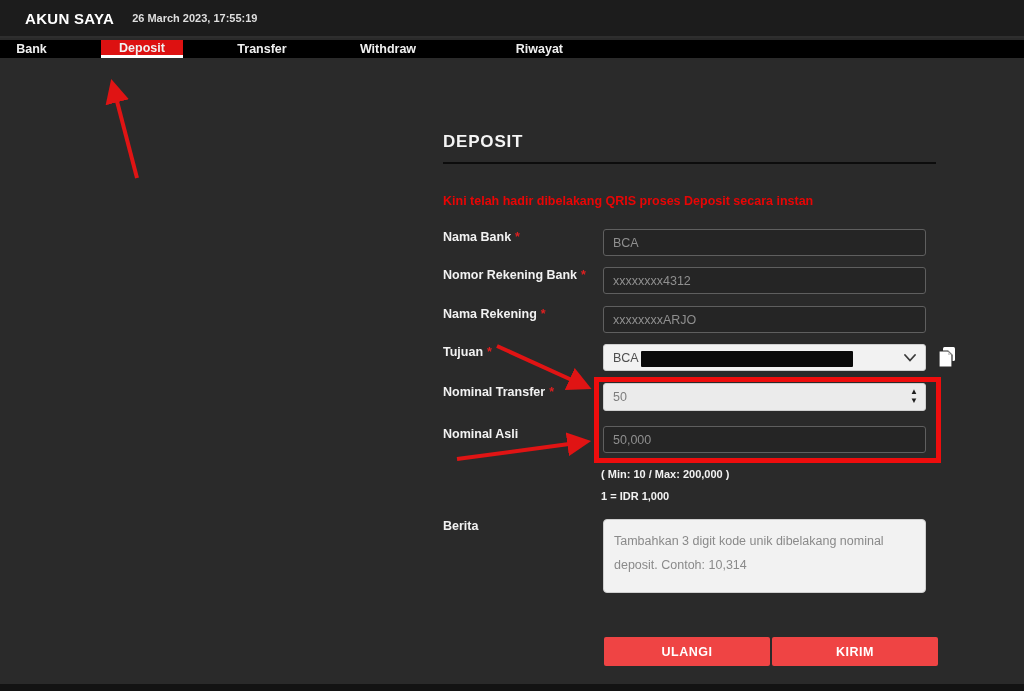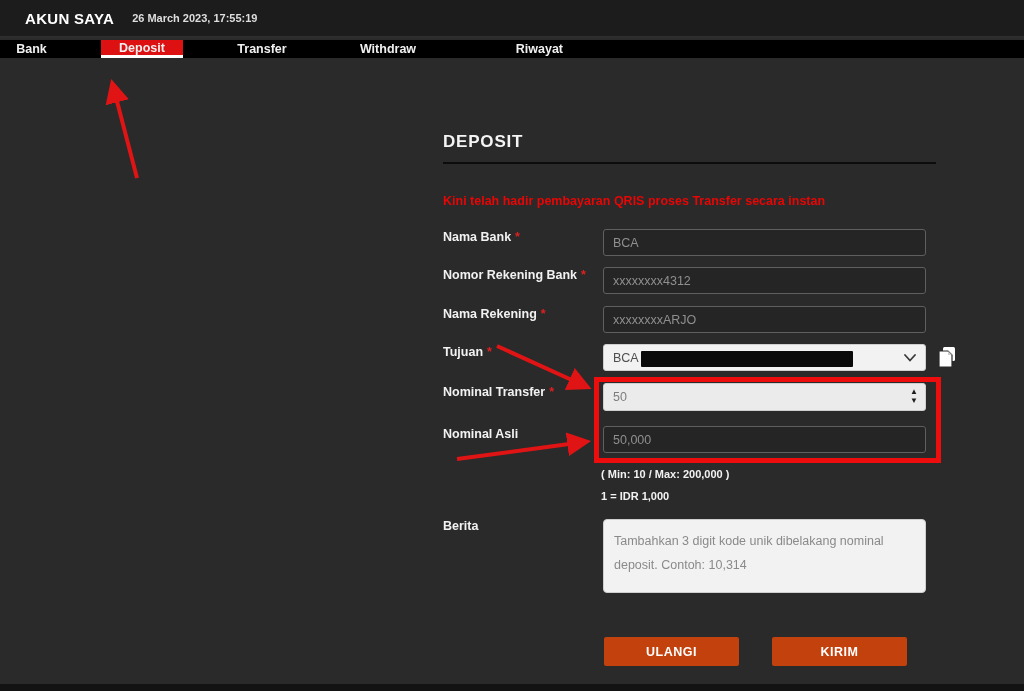--- a/index.html
+++ b/index.html
@@ -101,22 +101,22 @@
 
   .berita-area {
     position: absolute; left: 603px; top: 519px; width: 323px; height: 74px;
     background: #f2f2f2; border: 1px solid #cfcfcf; border-radius: 4px;
     color: #8a8a8a; font-size: 12.5px; padding: 9px 10px; line-height: 1.95;
     resize: none; outline: none; overflow: hidden;
     font-family: "Liberation Sans", "DejaVu Sans", sans-serif;
   }
 
   .btn {
-    position: absolute; top: 637px; width: 135px; height: 29px;
-    background: #c2410c; border: none; border-radius: 2px; cursor: pointer;
+    position: absolute; top: 637px; width: 166px; height: 29px;
+    background: #ef4444; border: none; border-radius: 2px; cursor: pointer;
     color: #ffffff; font-size: 12.5px; font-weight: bold; letter-spacing: .5px;
     font-family: "Liberation Sans", "DejaVu Sans", sans-serif;
   }
   .btn-ulangi { left: 604px; }
   .btn-kirim { left: 772px; }
 
   
   .annotation-box {
     position: absolute; left: 594px; top: 377px; width: 347px; height: 86px;
     border: 5px solid #ee0d0d; pointer-events: none; z-index: 6;
@@ -151,21 +151,21 @@
     <div class="tab tab-withdraw">
         <span>Withdraw</span>
       </div>
     <div class="tab tab-riwayat">
         <span>Riwayat</span>
       </div>
   </div>
 
   <div class="page-title">DEPOSIT</div>
   <div class="title-rule"></div>
-  <div class="promo">Kini telah hadir pembayaran QRIS proses Transfer secara instan</div>
+  <div class="promo">Kini telah hadir dibelakang QRIS proses Deposit secara instan</div>
 
   <div class="flabel" style="top:230px"><span>Nama Bank</span><span class="req">*</span></div>
   <div class="flabel" style="top:268px"><span>Nomor Rekening Bank</span><span class="req">*</span></div>
   <div class="flabel" style="top:307px"><span>Nama Rekening</span><span class="req">*</span></div>
   <div class="flabel" style="top:345px"><span>Tujuan</span><span class="req">*</span></div>
   <div class="flabel" style="top:385px"><span>Nominal Transfer</span><span class="req">*</span></div>
   <div class="flabel" style="top:427px"><span>Nominal Asli</span></div>
   <div class="flabel" style="top:519px"><span>Berita</span></div>
 
   <input class="dark-input" style="top: 229px;" value="BCA">

